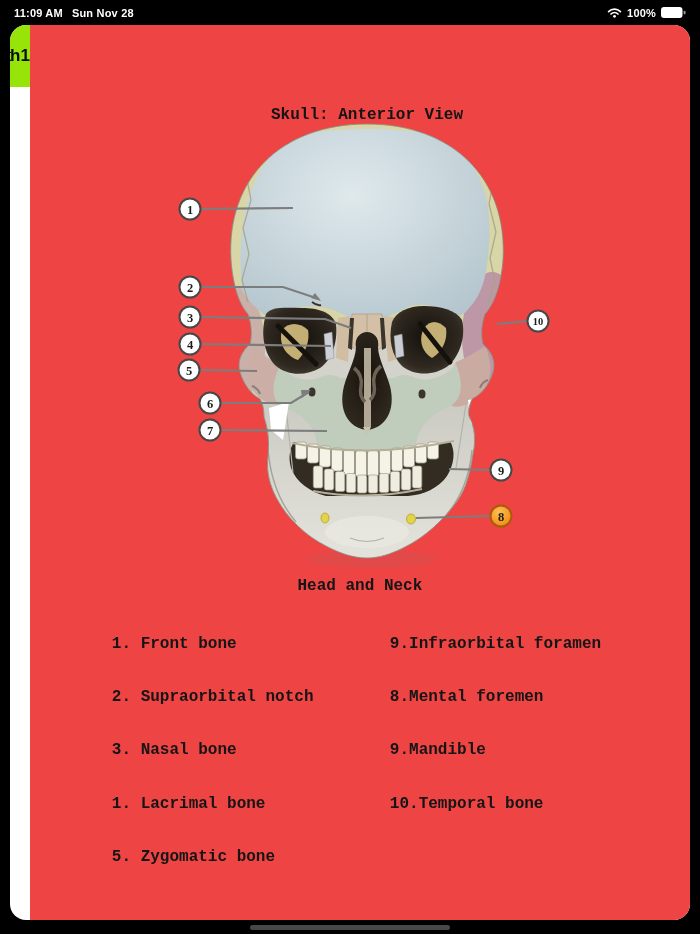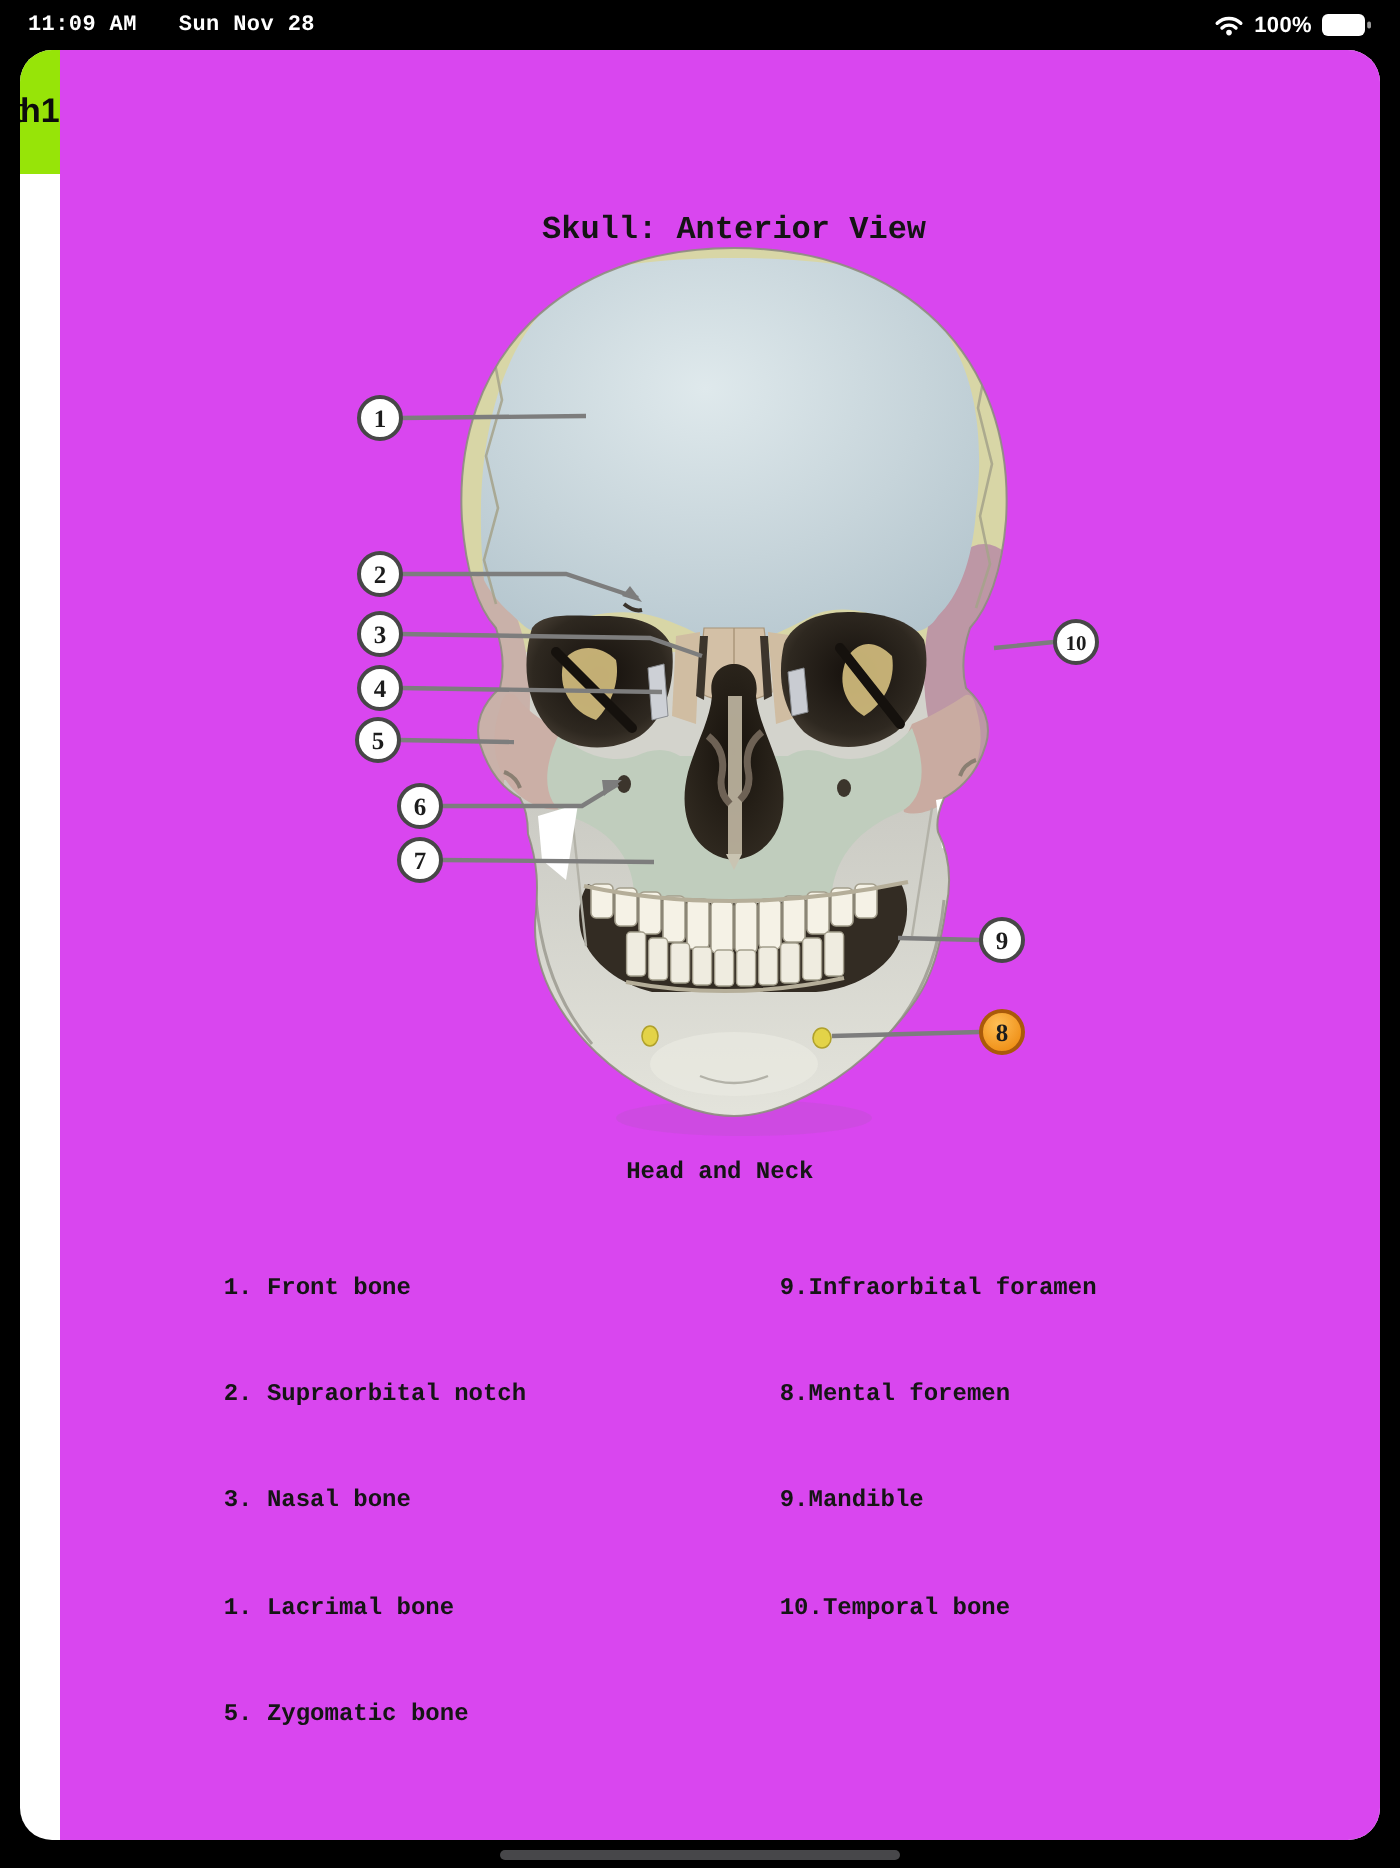--- a/index.html
+++ b/index.html
@@ -3,40 +3,40 @@
 <meta charset="utf-8">
 <style>
   html,body{margin:0;padding:0;background:#000;}
   .screen{position:relative;width:700px;height:934px;background:#000;overflow:hidden;
           font-family:"Liberation Sans",sans-serif;}
 
   
   .status-bar{position:absolute;top:0;left:0;right:0;height:25px;display:flex;
               align-items:center;justify-content:space-between;padding:0 14px;
               box-sizing:border-box;color:#fff;font-size:11px;font-weight:700;letter-spacing:.2px;}
-  .sb-left{display:flex;gap:21px;font-family:Liberation Mono, monospace;}
+  .sb-left{display:flex;gap:9px;}
   .sb-right{display:flex;align-items:center;gap:5px;}
 
   
   .app{position:absolute;left:10px;top:25px;width:680px;height:895px;border-radius:16px;
        overflow:hidden;display:flex;background:#fff;}
   .nav{height:62px;flex:0 0 auto;background:#97e408;position:relative;display:flex;
        align-items:center;justify-content:center;}
   .nav-title{font-size:17px;font-weight:700;color:#0c0c0c;}
   .back-btn{position:absolute;left:16px;top:0;height:100%;display:flex;align-items:center;
             padding:0 8px;cursor:pointer;}
   .next-btn{position:absolute;right:18px;top:0;height:100%;display:flex;align-items:center;
             font-size:17px;color:#0c0c0c;cursor:pointer;}
 
-  .content{flex:1;position:relative;background:#d946ef;}
+  .content{flex:1;position:relative;background:#ef4444;}
   .figure-svg{position:absolute;left:0;top:60px;width:680px;height:502px;}
 
   
   .legend{position:absolute;top:553px;left:0;width:100%;color:#151515;
-          font-family:"Liberation Mono",monospace;font-weight:700;font-size:12px;}
+          font-family:"Liberation Mono",monospace;font-weight:700;font-size:16px;}
   .legend-heading{text-align:center;line-height:16px;}
   .legend-cols{position:relative;margin-top:6px;height:95px;padding-left:48px;}
   .legend-col{position:absolute;top:0;line-height:17.8px;white-space:pre;}
   .legend-col.left{left:82px;}
   .legend-col.right{left:360px;}
 
   .home-indicator{position:absolute;bottom:4px;left:50%;transform:translateX(-50%);
                   width:200px;height:5.5px;border-radius:3px;background:#47474a;cursor:grab;}
 
   

